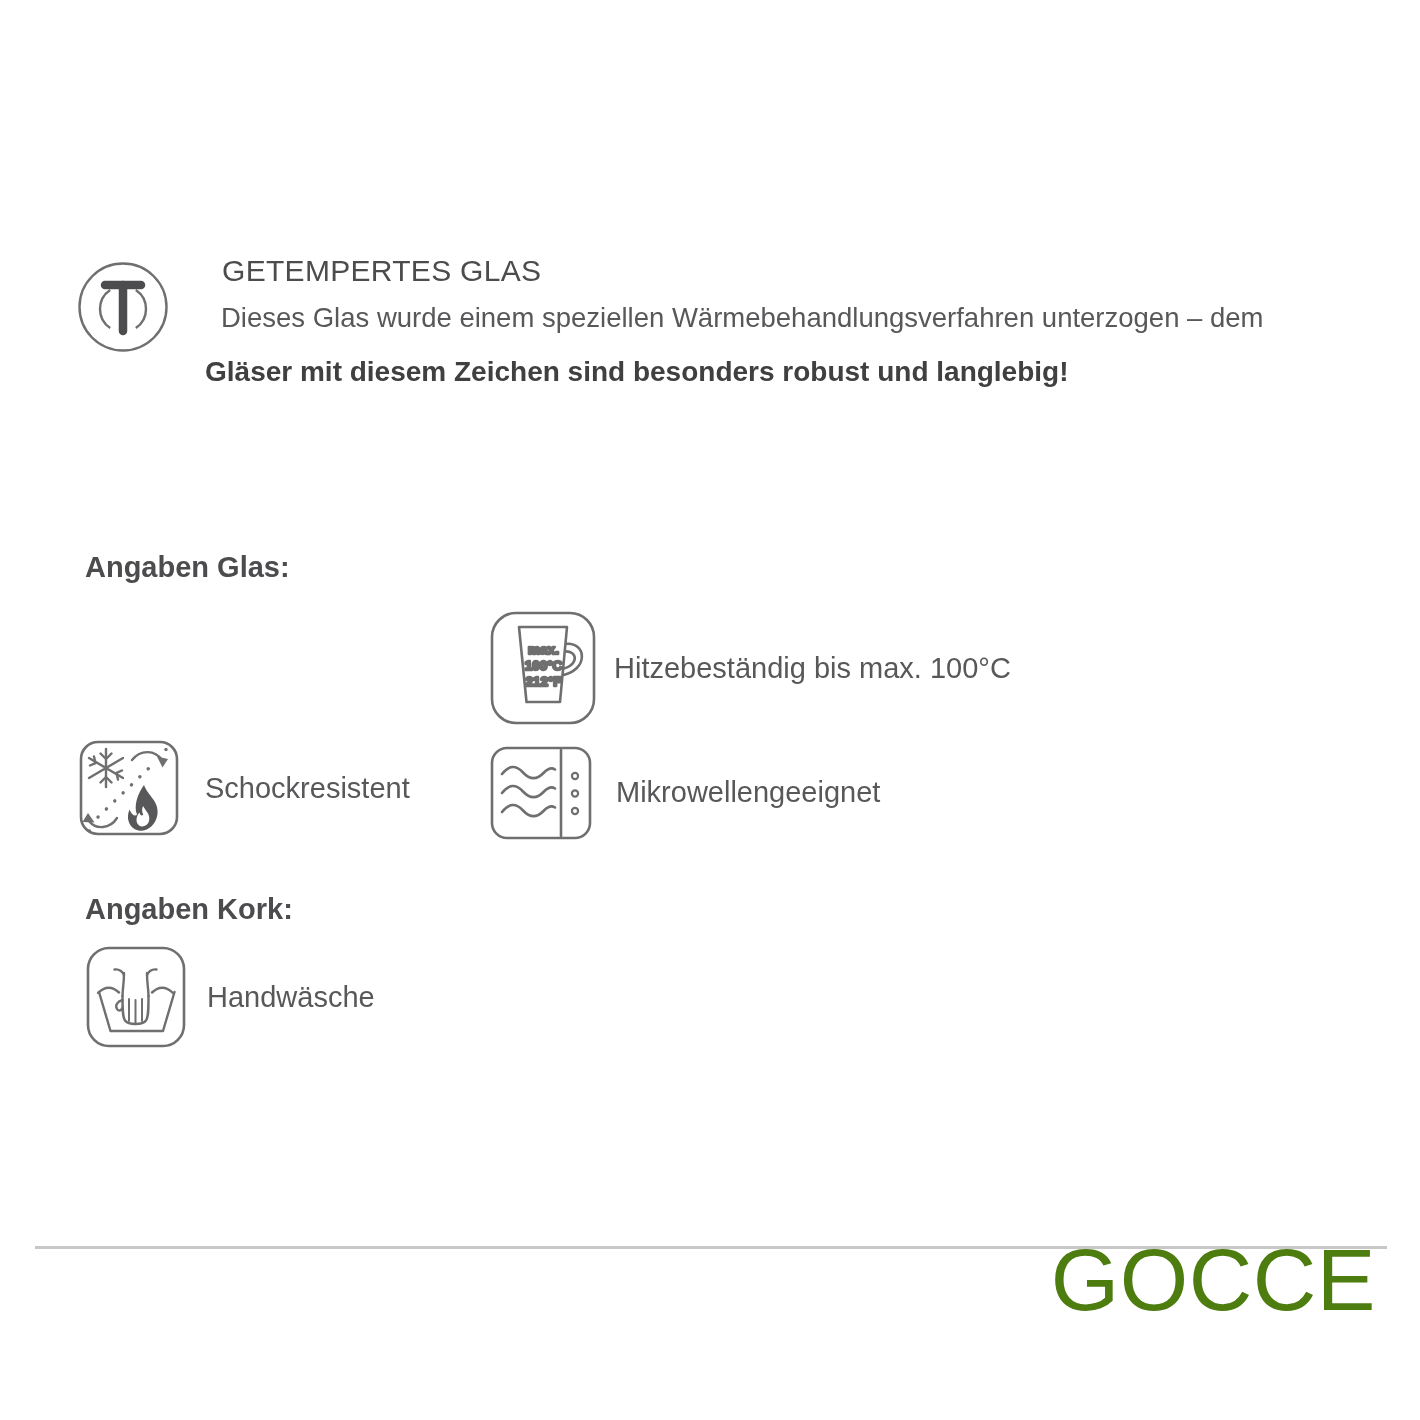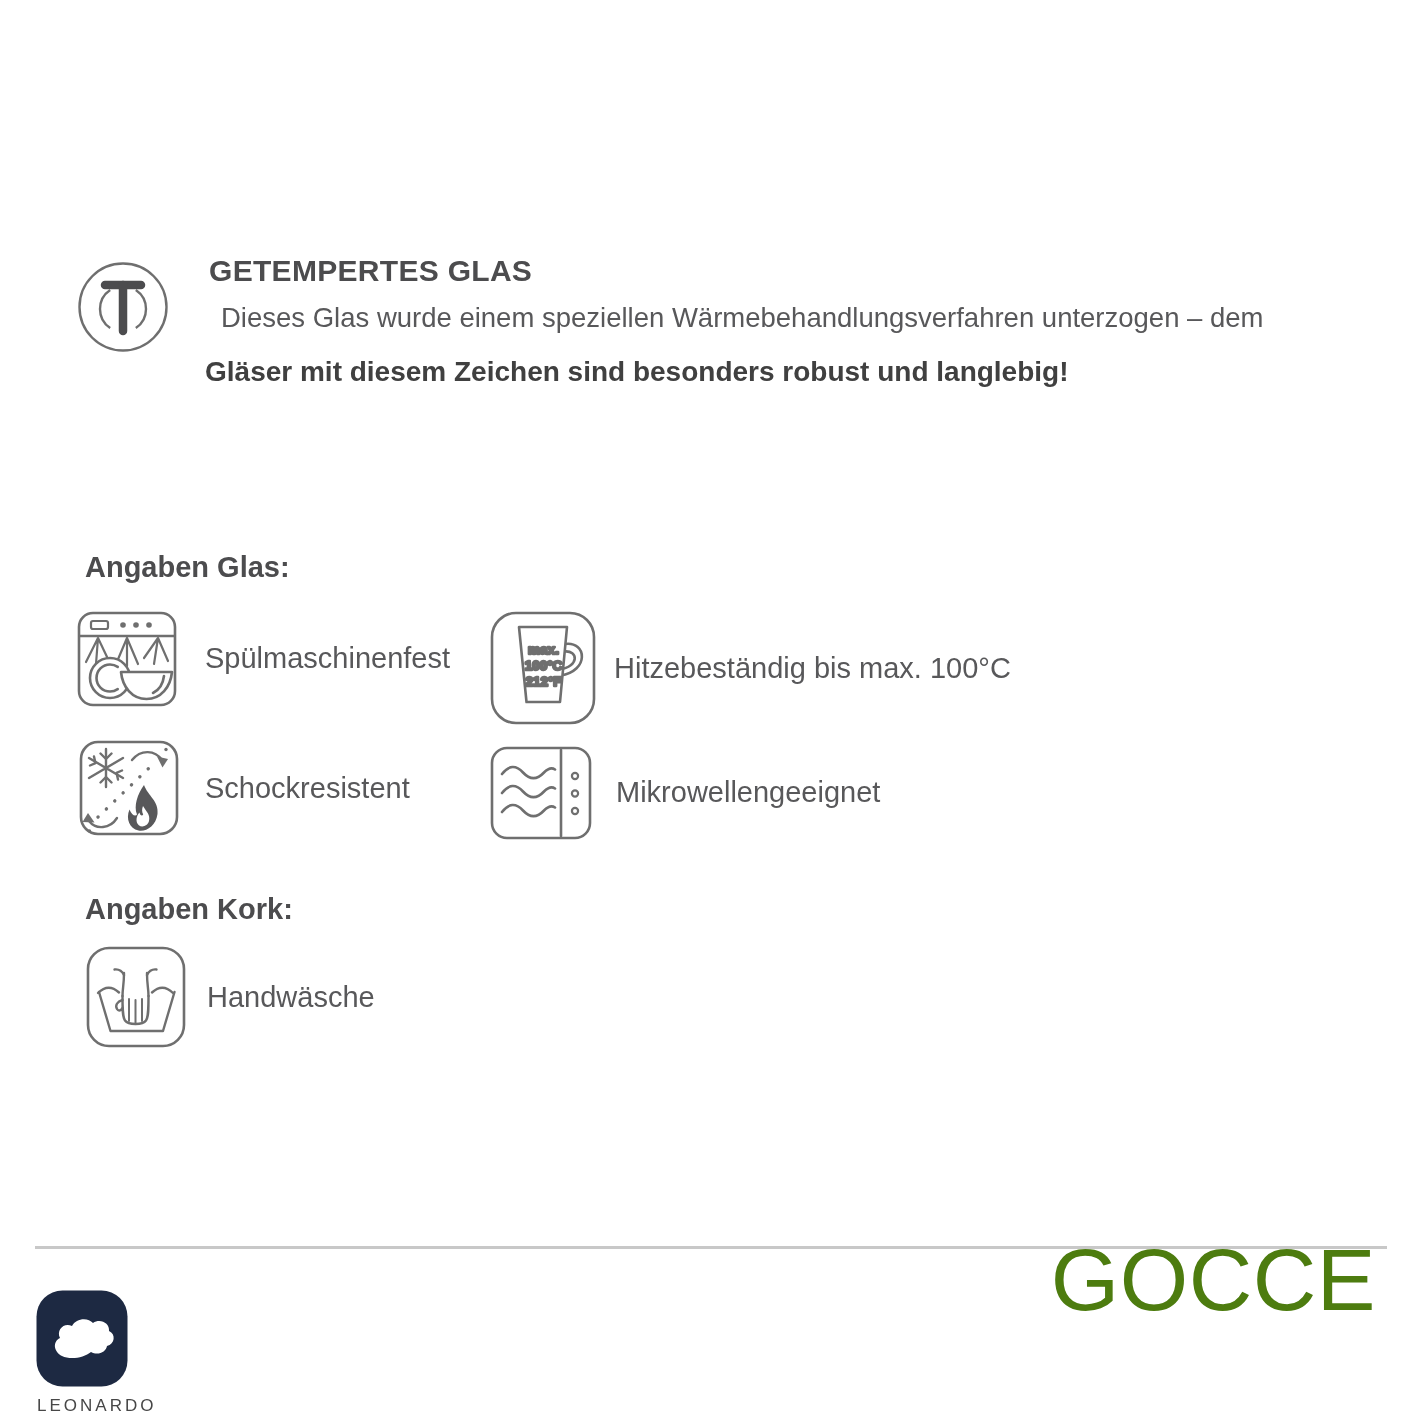--- a/index.html
+++ b/index.html
@@ -7,21 +7,21 @@
     position:relative; width:1420px; height:1420px; background:#ffffff;
     font-family:"Liberation Sans", sans-serif; color:#58585a; overflow:hidden;
   }
   svg { display:block; }
   .icon path, .icon rect, .icon line, .icon circle {
     vector-effect:none;
   }
   
   .t-icon { position:absolute; left:76px; top:260px; }
   .tempered-block { position:absolute; left:205px; top:253px; width:1190px; }
-  .tempered-title { font-size:30px; font-weight:bold; color:#4c4c4e; letter-spacing:0.3px; line-height:36px; margin:0 0 10px 4px; }
+  .tempered-title { font-size:30px; font-weight:normal; color:#4c4c4e; letter-spacing:0.3px; line-height:36px; margin:0 0 10px 17px; }
   .tempered-line { font-size:27.5px; line-height:38px; white-space:nowrap;margin-left:16px; }
   .tempered-highlight { font-size:28px; font-weight:bold; color:#404040; margin-top:19px; white-space:nowrap; }
   
   .section-heading { position:absolute; font-size:29px; font-weight:bold; color:#4c4c4e; }
   
   .care-item { position:absolute; display:flex; align-items:center; }
   .care-label { font-size:29px; color:#58585a; white-space:nowrap; }
   
   .mug-text { font-size:13.5px; font-weight:bold; fill:#565659; font-family:"Liberation Sans",sans-serif; }
   
@@ -43,38 +43,20 @@
   </svg>
 
   <div class="tempered-block">
     <div class="tempered-title">GETEMPERTES GLAS</div>
     <div class="tempered-line">Dieses Glas wurde einem speziellen Wärmebehandlungsverfahren unterzogen – dem</div>
     <div class="tempered-highlight">Gläser mit diesem Zeichen sind besonders robust und langlebig!</div>
   </div>
 
   <div class="section-heading" style="left:85px; top:551px;">Angaben Glas:</div>
 
-  <div class="care-item" style="left:75px; top:606px;">
-    <svg class="icon" width="104" height="104" viewBox="0 0 104 104" fill="none" stroke="#6f6f6f" stroke-width="2.6" stroke-linecap="round" stroke-linejoin="round">
-      <rect x="4" y="7" width="96" height="92" rx="14"></rect>
-      <line x1="5" y1="30" x2="99" y2="30"></line>
-      <rect x="16" y="15" width="17" height="8" rx="2" stroke-width="2.2"></rect>
-      <circle cx="48" cy="19" r="2.8" fill="#6f6f6f" stroke="none"></circle>
-      <circle cx="61" cy="19" r="2.8" fill="#6f6f6f" stroke="none"></circle>
-      <circle cx="74" cy="19" r="2.8" fill="#6f6f6f" stroke="none"></circle>
-      <path d="M23 32 L11 56 M23 32 L21 58 M23 32 L33 53" stroke-width="2.2"></path>
-      <path d="M52 32 L41 58 M52 32 L52 60 M52 32 L63 58" stroke-width="2.2"></path>
-      <path d="M83 32 L69 52 M83 32 L79 58 M83 32 L93 55" stroke-width="2.2"></path>
-      <circle cx="35" cy="72" r="20" fill="#ffffff"></circle>
-      <circle cx="35" cy="72" r="13.5" pathLength="360" stroke-dasharray="250 110" stroke-dashoffset="-55"></circle>
-      <path d="M46 66 H97 C95.5 81 86 93 71.5 93 C57 93 47.5 81 46 66 Z" fill="#ffffff"></path>
-      <path d="M89 70 C88 78 84 84 78 87"></path>
-    </svg>
-    <div class="care-label" style="margin-left:26px;">Spülmaschinenfest</div>
-  </div>
 
   <div class="care-item" style="left:488px; top:608px;">
     <svg class="icon" width="110" height="120" viewBox="0 0 110 120" fill="none" stroke="#6f6f6f" stroke-width="2.6" stroke-linecap="round" stroke-linejoin="round">
       <rect x="4" y="5" width="102" height="110" rx="24"></rect>
       <path d="M77 36 C99 33 101.5 63 72.5 67.5"></path>
       <path d="M76.2 43.5 C90.5 42 91.5 58.5 71.5 61.5"></path>
       <path d="M31 19 L79 19 L72 94 L38.5 94 Z" fill="#ffffff"></path>
       <text class="mug-text" x="55.5" y="46" text-anchor="middle">max.</text>
       <text class="mug-text" x="55.5" y="62" text-anchor="middle">100°C</text>
       <text class="mug-text" x="55.5" y="78" text-anchor="middle">212°F</text>
@@ -129,23 +111,16 @@
       <path d="M63 31 C65 27 68.5 25 72.5 25.5"></path>
       <path d="M38.5 52 C38.5 66 38.5 73 41 76.5 C43 79.3 47 80 51.5 80 C56 80 60 79.3 62 76.5 C64.5 73 64.5 66 64.5 52"></path>
       <path d="M45 55 V77 M51.5 56 V79 M58 55 V77" stroke-width="2"></path>
       <path d="M38.5 56 C33 57.5 31 61.5 33 65 C34.5 67.5 37.5 66.5 38.5 64"></path>
     </svg>
     <div class="care-label" style="margin-left:19px;">Handwäsche</div>
   </div>
 
   <div class="divider"></div>
 
-  <div class="logo-block">
-    <svg width="92" height="97" viewBox="0 0 92 97">
-      <rect x="0.5" y="0.5" width="91" height="96" rx="26" fill="#1d2942"></rect>
-      <path d="M26 66 C18 62 16 52 24 48 C20 40 28 32 36 36 C40 28 52 27 57 33 C64 28 74 33 73 41 C80 44 79 54 71 56 C70 62 62 66 55 62 C48 68 34 70 26 66 Z" fill="#ffffff"></path>
-    </svg>
-    <div class="brand-name">LEONARDO</div>
-  </div>
 
   <div class="product-name">GOCCE</div>
 
 </div>
 
 </body></html>

